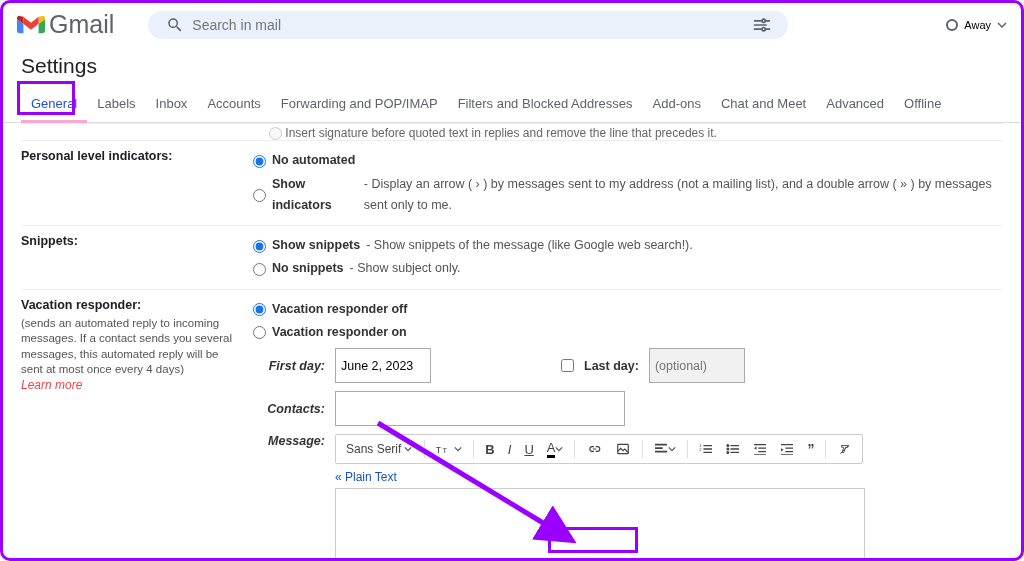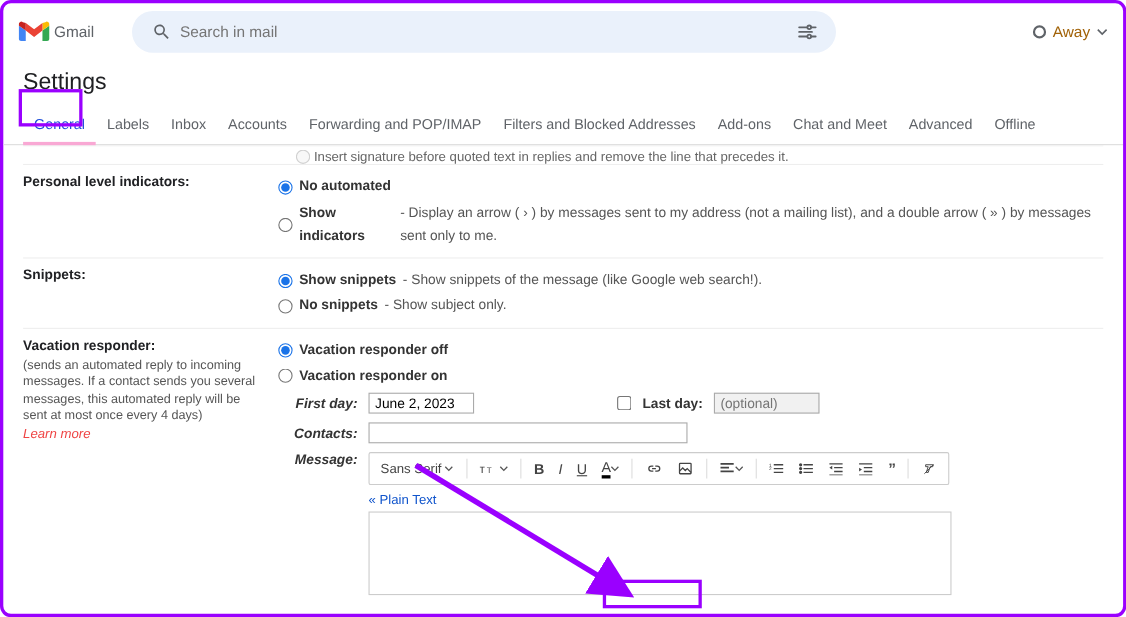--- a/index.html
+++ b/index.html
@@ -1,24 +1,24 @@
 <!DOCTYPE html>
 <html><head>
 <meta charset="utf-8">
 <style>
   * { box-sizing: border-box; margin: 0; padding: 0; }
   body { font-family: Arial, Helvetica, sans-serif; font-size: 13px; color: #202124; background: #fff; width: 1024px; height: 561px; overflow: hidden; border: 3px solid #9a00ff; border-radius: 10px; position: relative; }
   .header { display: flex; align-items: center; padding: 7px 14px 7px 14px; gap: 14px; }
   .logo-wrap { display: flex; align-items: center; gap: 4px; padding-right: 20px; }
-  .gmail-m { font-weight: 500; font-size: 14px; color:#5f6368; letter-spacing:0; }
-  .searchbar { background:#eaf1fb; border-radius: 24px; flex: 0 0 640px; display:flex; align-items:center; padding: 4px 10px; height:38px; }
+  .gmail-m { font-weight: 500; font-size: 25px; color:#5f6368; letter-spacing:0; }
+  .searchbar { background:#eaf1fb; border-radius: 24px; flex: 0 0 640px; display:flex; align-items:center; padding: 4px 10px; height:28px; }
   .search-icon { color:#5f6368; padding: 0 8px; }
   .search-input { border:none; background:transparent; outline:none; font-size:14px; color:#5f6368; flex:1; }
   .tune-icon { color:#5f6368; padding:0 6px; cursor:pointer; }
-  .header-right { margin-left:auto; display:flex; align-items:center; gap:6px; color:#a16207; font-size:14px; cursor:pointer; }
+  .header-right { margin-left:auto; display:flex; align-items:center; gap:6px; color:#000000; font-size:11px; cursor:pointer; }
   .o-away { width:12px; height:12px; border:2px solid #5f6368; border-radius:50%; display:inline-block; }
   .page-title { font-size: 21px; font-weight: 400; padding: 8px 0 6px 18px; color:#202124; }
   .tabs { display:flex; gap: 0; border-bottom:1px solid #ddd; padding: 6px 0 0 18px; }
   .tab { padding: 6px 10px 9px 10px; font-size: 13px; color:#1a73e8; cursor:pointer; }
   .tab-grey { color:#5f6368; }
   .tab.active { color:#1d4ed8; border-bottom: 3px solid #f9a8d4; margin-bottom:-1px; }
   .highlight-box { position:absolute; border:3px solid #9a00ff; }
   .content { padding: 0 18px 6px 18px; overflow:hidden; }
   .row { display:flex; align-items:flex-start; padding: 8px 0; border-top:1px solid #eee; }
   .row:first-child { border-top:none; padding-top:0; }
@@ -26,21 +26,21 @@
   .row .label .hint { font-weight:normal; color:#555; font-size:11.5px; display:block; line-height:1.35; margin-top:4px;}
   .row .label a { color:#ef4444; font-weight:normal; font-size:12px; text-decoration:none;font-style:italic;}
   .row .value { flex:1; font-size:12.5px; color:#333; }
   .radio-line { display:flex; align-items:center; gap:6px; padding:1px 0; line-height:1.7;}
   .radio-line input[type=radio] { accent-color:#1a73e8; margin-top:1px;}
   .bold { font-weight:bold; }
   .desc { color:#555; }
   .fields { padding-left:10px; }
   .fld { display:flex; align-items:center; gap:10px; padding:4px 0; }
   .fld .flabel { width:62px; text-align:right; font-weight:bold; font-size:12.5px;font-style:italic;}
-  .tinput { border:1px solid #aaa; padding:2px 5px; font-size:12.5px; height:19px; }
+  .tinput { border:1px solid #aaa; padding:2px 5px; font-size:12.5px; height:35px; }
   .subject-in { width:290px; }
   .date-in { width:96px; }
   .opt-in { width:96px; background:#f1f1f1; }
   .toolbar { border:1px solid #ccc; border-radius:2px; padding:2px 4px; display:flex; align-items:center; gap:3px; width:fit-content; background:#fff;}
   .tb-btn { padding:3px 5px; color:#444; cursor:pointer; font-size:13px; display:flex; align-items:center; border-radius:2px;}
   .tb-sep { width:1px; height:18px; background:#ddd; margin:0 3px;}
   .font-sel { font-size:12px; display:flex; align-items:center; gap:3px; padding:2px 6px;}
   .plaintext { color:#1155cc; font-size:12px; padding:6px 0 4px 0; cursor:pointer;}
   .richbox { border:1px solid #ccc; width:530px; height:76px; background:#fff;}
   .chk-line { display:flex; align-items:center; gap:6px; padding:3px 0; font-size:12.5px;}

